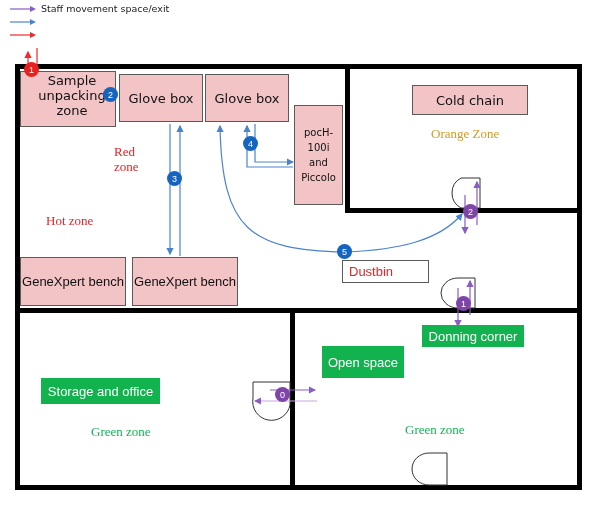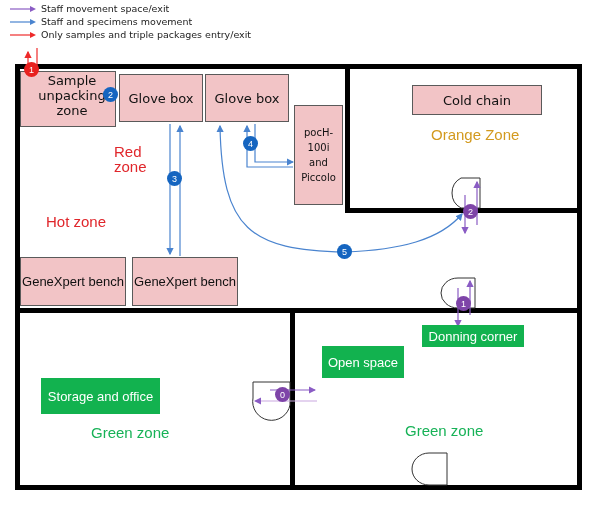--- a/index.html
+++ b/index.html
@@ -5,21 +5,21 @@
     html, body { margin: 0; padding: 0; background: #ffffff; }
     body { width: 600px; height: 505px; position: relative; overflow: hidden; font-family: "Liberation Sans", sans-serif; }
     #stage { position: absolute; left: 0; top: 0; width: 600px; height: 505px; }
     .legend { position: absolute; left: 10px; top: 2px; font-family: "DejaVu Sans", sans-serif; font-size: 9.5px; color: #222; }
     .legend-row { display: flex; align-items: center; height: 13px; }
     .legend-row svg { margin-right: 5px; }
     .box { position: absolute; background: #f2c4c6; border: 1.2px solid #5a5a5a; box-sizing: border-box; display: flex; align-items: center; justify-content: center; text-align: center; color: #111; }
     .wbox { position: absolute; background: #ffffff; border: 1.2px solid #5a5a5a; box-sizing: border-box; display: flex; align-items: center; justify-content: center; text-align: center; }
     .calibri { font-family: "DejaVu Sans", sans-serif; }
     .arial { font-family: "Liberation Sans", sans-serif; }
-    .zone-label { position: absolute; font-family: Liberation Sans, sans-serif; font-size: 15px; }
+    .zone-label { position: absolute; font-family: Liberation Serif, serif; font-size: 13px; }
     .green-tag { position: absolute; background: #12b24f; color: #fff; font-family: "Liberation Sans", sans-serif; font-size: 13px; display: flex; align-items: center; justify-content: center; text-align: right; }
     .badge { position: absolute; width: 15px; height: 15px; border-radius: 50%; color: #fff; font-family: "Liberation Sans", sans-serif; font-size: 9px; display: flex; align-items: center; justify-content: center; }
     .b-red { background: #e8211f; }
     .b-blue { background: #1565c0; }
     .b-purple { background: #7e44a8; }
   </style>
 </head>
 <body>
 
 <div id="stage">
@@ -30,28 +30,26 @@
           <line x1="0" y1="4" x2="22" y2="4" stroke="#8a5cc4" stroke-width="1.2"></line>
           <polygon points="20,1 26,4 20,7" fill="#8a5cc4"></polygon>
         </svg>
       <span>Staff movement space/exit</span>
     </div>
     <div class="legend-row">
       <svg width="26" height="8">
           <line x1="0" y1="4" x2="22" y2="4" stroke="#4a84cf" stroke-width="1.2"></line>
           <polygon points="20,1 26,4 20,7" fill="#4a84cf"></polygon>
         </svg>
-      <span>Staff and specimens movement</span>
     </div>
     <div class="legend-row">
       <svg width="26" height="8">
           <line x1="0" y1="4" x2="22" y2="4" stroke="#ee2a2a" stroke-width="1.2"></line>
           <polygon points="20,1 26,4 20,7" fill="#ee2a2a"></polygon>
         </svg>
-      <span>Only samples and triple packages entry/exit</span>
     </div>
   </div>
 
   <svg width="600" height="505" style="position:absolute;left:0;top:0;">
     <defs>
       <marker id="ab" markerWidth="6" markerHeight="6" refX="5" refY="3" orient="auto">
           <polygon points="0,0 6,3 0,6" fill="#4a84cf"></polygon>
         </marker>
       <marker id="ap" markerWidth="6" markerHeight="6" refX="5" refY="3" orient="auto">
           <polygon points="0,0 6,3 0,6" fill="#8a5cc4"></polygon>
@@ -101,28 +99,31 @@
   </div>
   <div class="box calibri" style="left:119px;top:74px;width:84px;height:48px;font-size:13px;">
     <span>Glove box</span>
   </div>
   <div class="box calibri" style="left:205px;top:74px;width:84px;height:48px;font-size:13px;">
     <span>Glove box</span>
   </div>
   <div class="box calibri" style="left:294px;top:105px;width:49px;height:100px;font-size:10px;line-height:15px;padding:0 2px;">
     <span>pocH-100i and Piccolo</span>
   </div>
-  <div class="box calibri" style="left:412px;top:85px;width:130px;height:30px;font-size:13px;">
+  <div class="box calibri" style="left:412px;top:85px;width:116px;height:30px;font-size:13px;">
     <span>Cold chain</span>
   </div>
   <div class="box arial" style="left:20px;top:257px;width:106px;height:49px;font-size:13px;line-height:15px;">
     <span>GeneXpert bench</span>
   </div>
   <div class="box arial" style="left:132px;top:257px;width:106px;height:49px;font-size:13px;line-height:15px;">
     <span>GeneXpert bench</span>
+  </div>
+  <div class="wbox arial" style="left:342px;top:260px;width:87px;height:23px;font-size:13px;color:#e0262b;justify-content:flex-start;padding-left:6px;">
+    <span>Dustbin</span>
   </div>
 
   <div class="zone-label" style="left:114px;top:144px;color:#e0262b;line-height:15px;width:40px;">
     <span>Red zone</span>
   </div>
   <div class="zone-label" style="left:46px;top:213px;color:#e0262b;">
     <span>Hot zone</span>
   </div>
   <div class="zone-label" style="left:431px;top:126px;color:#d39a1f;">
     <span>Orange Zone</span>
@@ -130,21 +131,21 @@
   <div class="zone-label" style="left:91px;top:424px;color:#17b257;">
     <span>Green zone</span>
   </div>
   <div class="zone-label" style="left:405px;top:422px;color:#17b257;">
     <span>Green zone</span>
   </div>
 
   <div class="green-tag" style="left:422px;top:325px;width:102px;height:22px;">
     <span>Donning corner</span>
   </div>
-  <div class="green-tag" style="left:41px;top:378px;width:119px;height:36px;">
+  <div class="green-tag" style="left:41px;top:378px;width:119px;height:26px;">
     <span>Storage and office</span>
   </div>
   <div class="green-tag" style="left:322px;top:346px;width:82px;height:32px;">
     <span>Open space</span>
   </div>
 
   <div class="badge b-red" style="left:24px;top:62px;">1</div>
   <div class="badge b-blue" style="left:103px;top:87px;">2</div>
   <div class="badge b-blue" style="left:167px;top:171px;">3</div>
   <div class="badge b-blue" style="left:243px;top:136px;">4</div>

